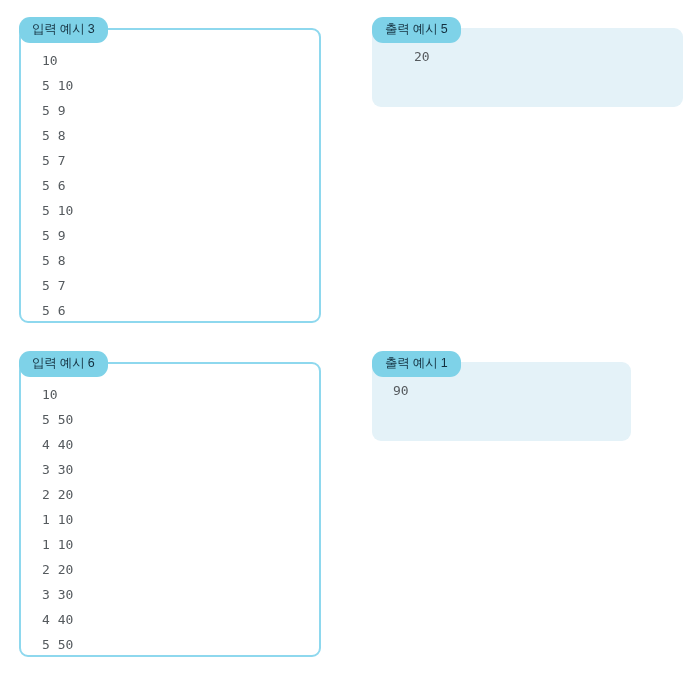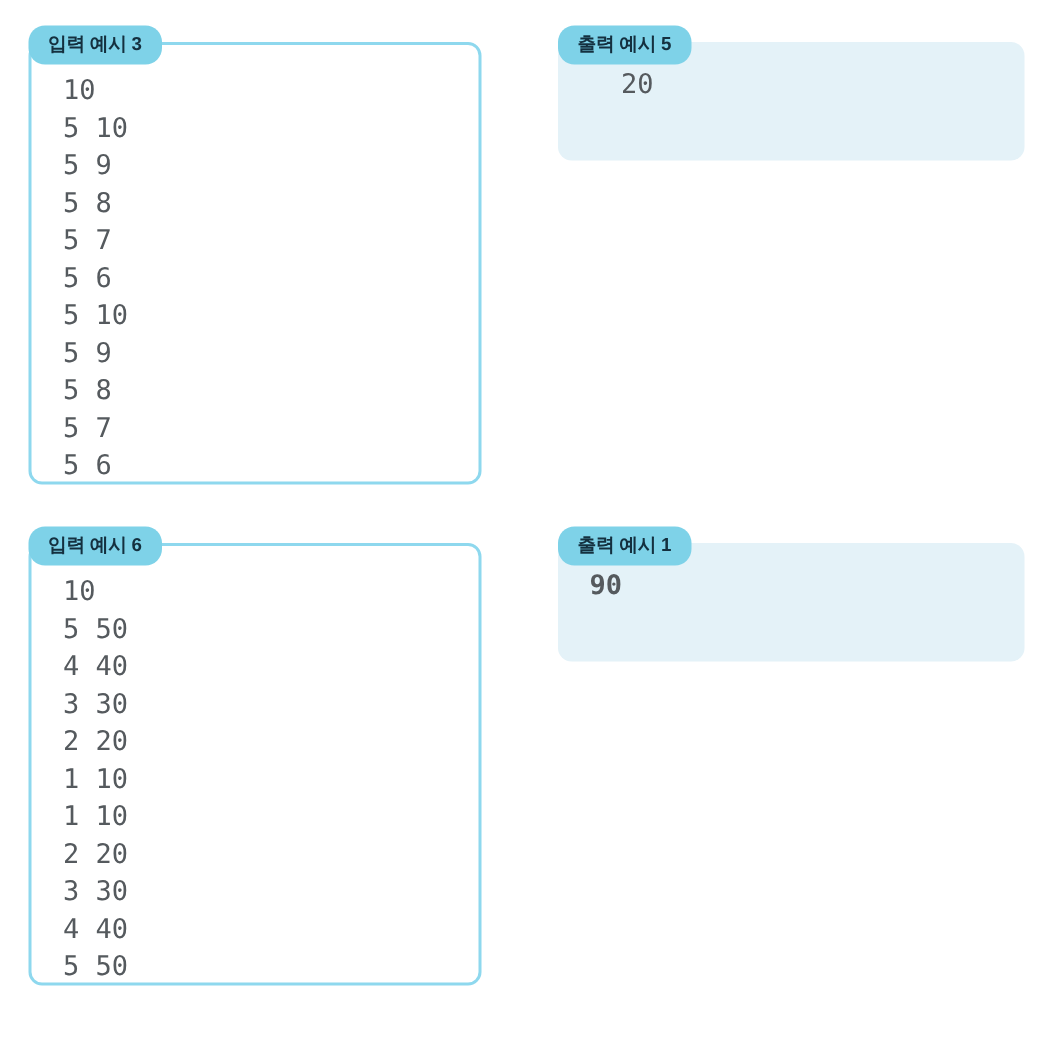--- a/index.html
+++ b/index.html
@@ -22,21 +22,21 @@
   }
 
   .badge {
     position: absolute;
     top: 0;
     left: 0;
     z-index: 5;
     background: #7ed2e8;
     color: #14303f;
     font-family: "Liberation Sans", sans-serif;
-    font-weight: bold;
+    font-weight: normal;
     font-size: 12.5px;
     line-height: 1;
     padding: 6px 13px 7px 13px;
     border-radius: 11px;
     white-space: nowrap;
     letter-spacing: -0.2px;
   }
 
   
   .box-input {
@@ -57,21 +57,21 @@
     background: #e4f2f8;
     border: none;
     border-radius: 9px;
     box-sizing: border-box;
   }
 
   .code {
     margin: 0;
     padding: 0;
     font-family: "DejaVu Sans Mono", monospace;
-    font-size: 18px;
+    font-size: 13px;
     line-height: 25px;
     color: #555a5e;
     white-space: pre;
   }
 
   .box-input .code {
     padding: 18px 0 0 21px;
   }
   .box-output .code {
     padding: 16px 0 0 21px;
@@ -81,21 +81,21 @@
   #ex-in-3  { left: 19px;  top: 17px;  width: 302px; }
   #ex-in-3  .box-input  { width: 302px; height: 295px; }
 
   #ex-out-3 { left: 372px; top: 17px;  width: 311px; }
   #ex-out-3 .box-output { width: 311px; height: 79px; padding-left: 21px; }
 
   #ex-in-4  { left: 19px;  top: 351px; width: 302px; }
   #ex-in-4  .box-input  { width: 302px; height: 295px; }
 
   #ex-out-4 { left: 372px; top: 351px; width: 311px; }
-  #ex-out-4 .box-output { width: 311px; height: 79px; font-weight: bold; }
+  #ex-out-4 .box-output { width: 259px; height: 79px; }
 </style>
 </head>
 <body>
 
 <section class="example" id="ex-in-3">
   <div class="box-input">
     <pre class="code">10
 5 10
 5 9
 5 8

